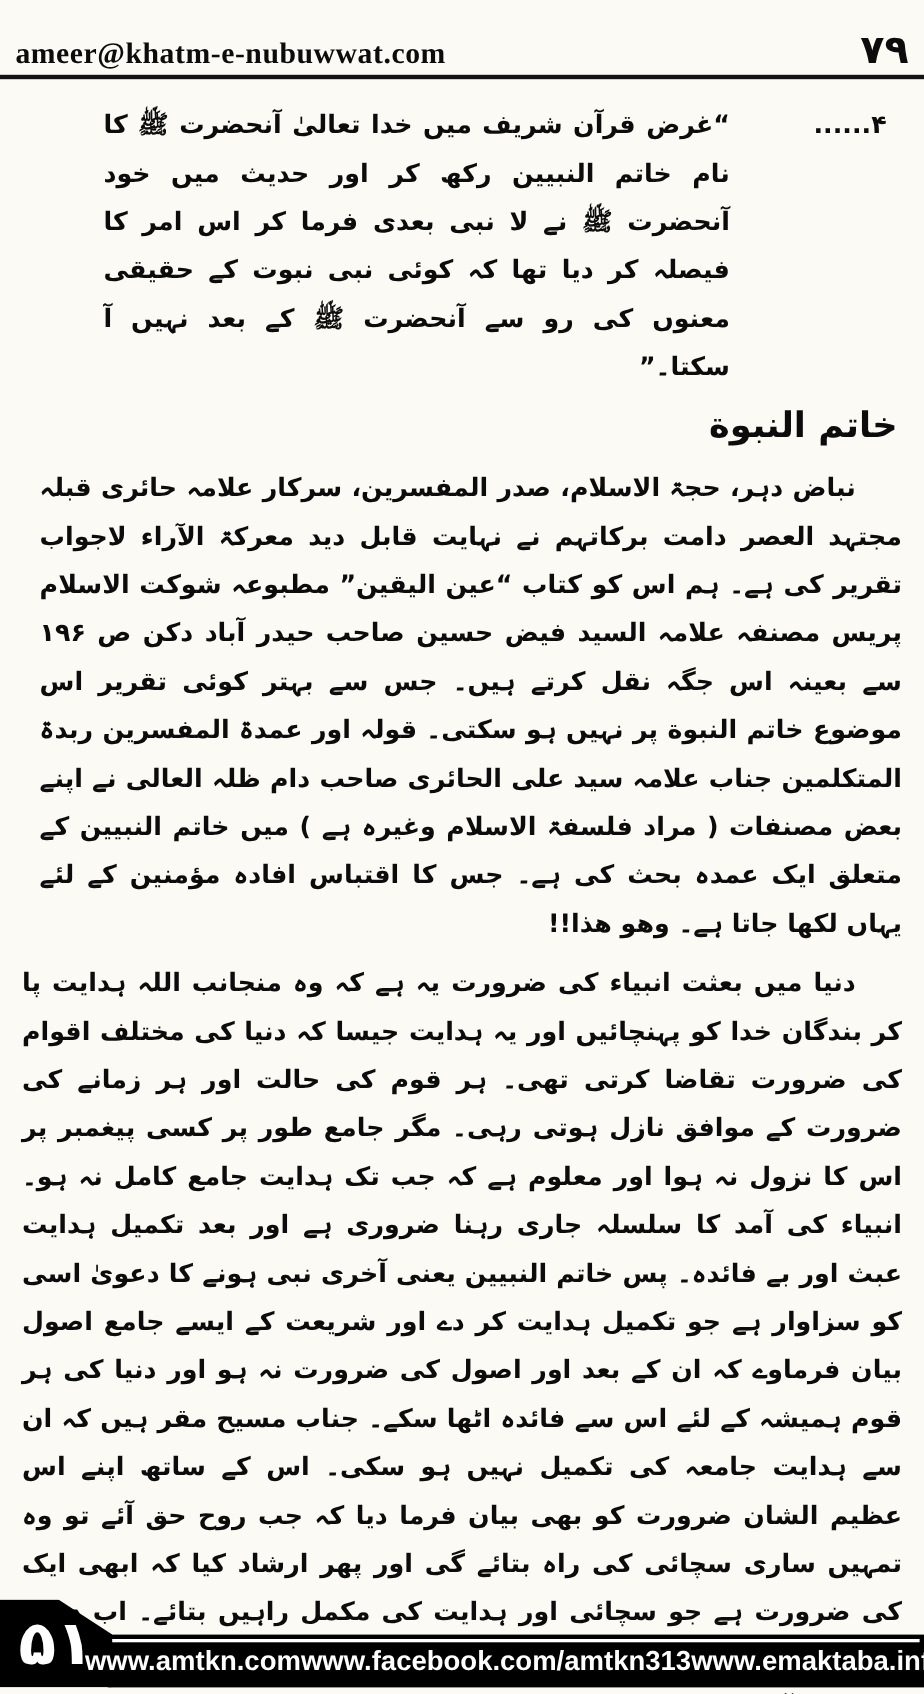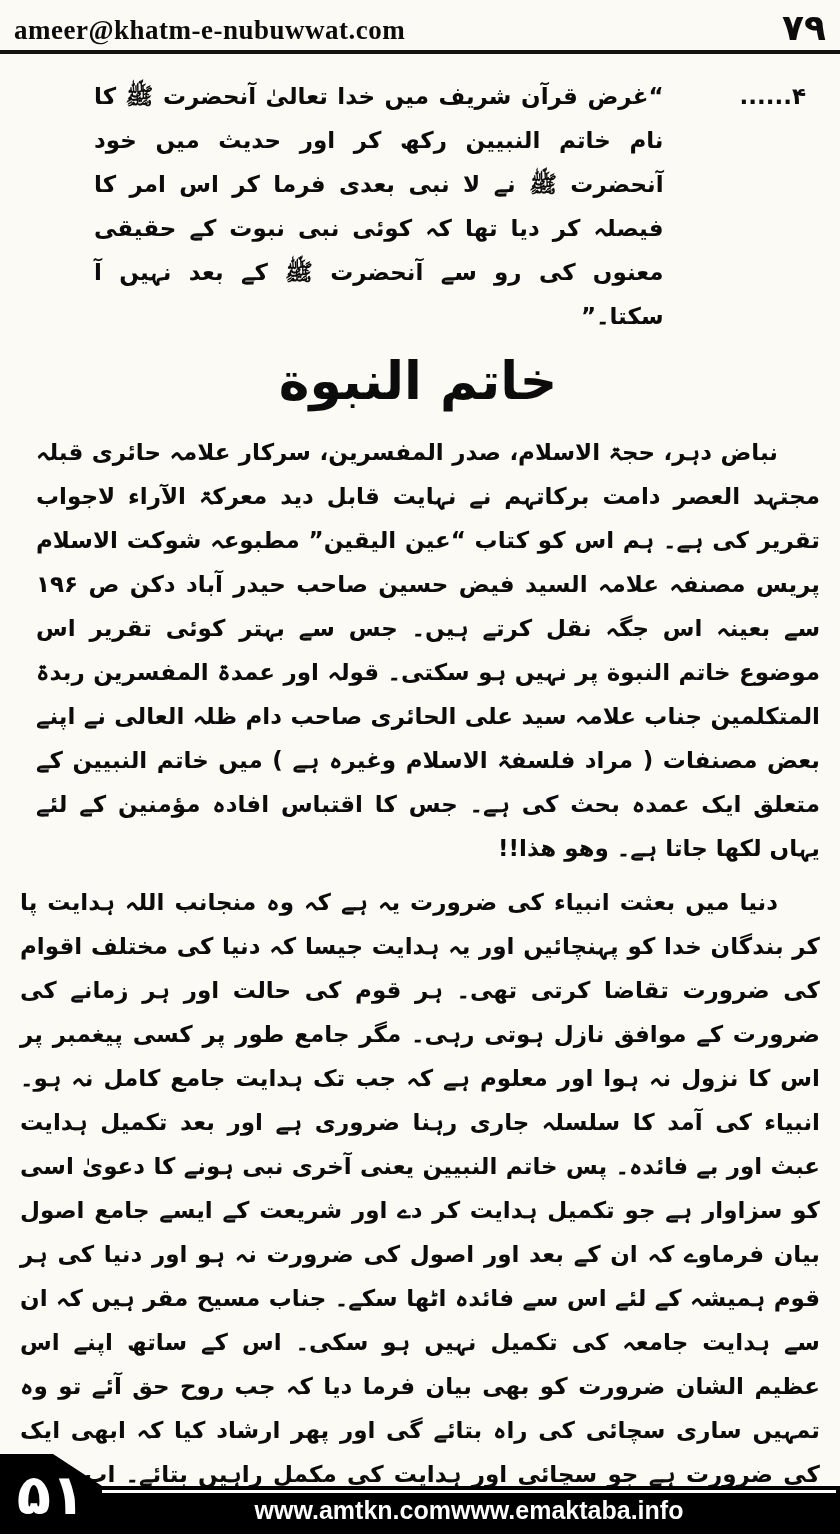--- a/index.html
+++ b/index.html
@@ -4,42 +4,42 @@
 <style>
   html,body{margin:0;padding:0;background:#9a9a9a;}
   .page{
     width:840px;height:1540px;margin:0 auto;position:relative;overflow:hidden;
     background:#fcfaf4;color:#0c0c0c;
     font-family:"DejaVu Sans",sans-serif;
   }
   
   .header{
     display:flex;justify-content:space-between;align-items:flex-end;
-    padding:10px 14px 4px 14px;border-bottom:4px solid #141414;
+    padding:28px 14px 4px 14px;border-bottom:4px solid #141414;
   }
   .header .email{
     font-family:"Liberation Serif",serif;font-weight:bold;font-size:27px;letter-spacing:.5px;
   }
   .header .pagenum{font-size:36px;font-weight:bold;direction:rtl;line-height:1;text-align:right;}
   .header .title{font-size:25px;font-weight:bold;direction:rtl;}
   
   .bodytext{
     direction:rtl;text-align:justify;padding:16px 20px 0 20px;font-weight:bold;
   }
   .quote{
     display:flex;gap:10px;margin:4px 14px 6px 50px;
     font-size:23px;line-height:44px;
   }
   .quote .marker{white-space:nowrap;}
   .quote .qtext{flex:1;text-align:justify;padding-right:66px;margin-left:24px;}
   .reference{
     direction:rtl;text-align:left;font-size:22px;line-height:40px;margin:4px 0 6px 0;
   }
   .section-heading{
-    direction:rtl;text-align:center;font-size:52px;font-weight:bold;
+    direction:rtl;text-align:right;font-size:32px;font-weight:bold;
     margin:10px 4px 14px 0;line-height:1.3;
   }
   .para{
     font-size:23px;line-height:44px;margin:0 0 14px 0;text-indent:42px;
   }
   .para.first{margin-bottom:10px;margin-left:16px;}
   
   .footer{position:absolute;left:0;right:0;bottom:6px;height:80px;}
   .footer-num{
     position:absolute;left:0;bottom:0;width:102px;height:80px;background:#000;
@@ -80,17 +80,18 @@
     <div class="para first">نباض دہر، حجۃ الاسلام، صدر المفسرین، سرکار علامہ حائری قبلہ مجتہد العصر دامت برکاتہم نے نہایت قابل دید معرکۃ الآراء لاجواب تقریر کی ہے۔ ہم اس کو کتاب “عین الیقین” مطبوعہ شوکت الاسلام پریس مصنفہ علامہ السید فیض حسین صاحب حیدر آباد دکن ص ۱۹۶ سے بعینہ اس جگہ نقل کرتے ہیں۔ جس سے بہتر کوئی تقریر اس موضوع خاتم النبوة پر نہیں ہو سکتی۔ قولہ اور عمدۃ المفسرین ربدۃ المتکلمین جناب علامہ سید علی الحائری صاحب دام ظلہ العالی نے اپنے بعض مصنفات ( مراد فلسفۃ الاسلام وغیرہ ہے ) میں خاتم النبیین کے متعلق ایک عمدہ بحث کی ہے۔ جس کا اقتباس افادہ مؤمنین کے لئے یہاں لکھا جاتا ہے۔ وھو ھذا!!</div>
 
     <div class="para">دنیا میں بعثت انبیاء کی ضرورت یہ ہے کہ وہ منجانب اللہ ہدایت پا کر بندگان خدا کو پہنچائیں اور یہ ہدایت جیسا کہ دنیا کی مختلف اقوام کی ضرورت تقاضا کرتی تھی۔ ہر قوم کی حالت اور ہر زمانے کی ضرورت کے موافق نازل ہوتی رہی۔ مگر جامع طور پر کسی پیغمبر پر اس کا نزول نہ ہوا اور معلوم ہے کہ جب تک ہدایت جامع کامل نہ ہو۔ انبیاء کی آمد کا سلسلہ جاری رہنا ضروری ہے اور بعد تکمیل ہدایت عبث اور بے فائدہ۔ پس خاتم النبیین یعنی آخری نبی ہونے کا دعویٰ اسی کو سزاوار ہے جو تکمیل ہدایت کر دے اور شریعت کے ایسے جامع اصول بیان فرماوے کہ ان کے بعد اور اصول کی ضرورت نہ ہو اور دنیا کی ہر قوم ہمیشہ کے لئے اس سے فائدہ اٹھا سکے۔ جناب مسیح مقر ہیں کہ ان سے ہدایت جامعہ کی تکمیل نہیں ہو سکی۔ اس کے ساتھ اپنے اس عظیم الشان ضرورت کو بھی بیان فرما دیا کہ جب روح حق آئے تو وہ تمہیں ساری سچائی کی راہ بتائے گی اور پھر ارشاد کیا کہ ابھی ایک کی ضرورت ہے جو سچائی اور ہدایت کی مکمل راہیں بتائے۔ اب دیکھ لو کہ جب وہ روح حق آئی تو اس نے پکار کر کہہ دیا جاء الحق۔ یعنی وہ روح حق آ گئی۔ جس کی دنیا کو ضرورت تھی۔ جس کے بغیر انسان کی پیدائش عبث ٹھہرتی ہے۔ کیونکہ انسان اپنے اعلیٰ سے اعلیٰ کمال کو نہ پا سکتا اور اس روح حق نے جیسا کہ چاہئے تھا اپنا پیغام پورے طور پر دنیا کو پہنچا دیا اور ایسے شرائع جامعہ اور احکام</div>
 
   </div>
 
   <div class="footer">
     <div class="footer-num">۵۱</div>
     <div class="footer-bar">
       <span>www.amtkn.com</span>
+      <span>www.facebook.com/amtkn313</span>
       <span>www.emaktaba.info</span>
     </div>
   </div>
 
 </div>
 
 </body></html>

